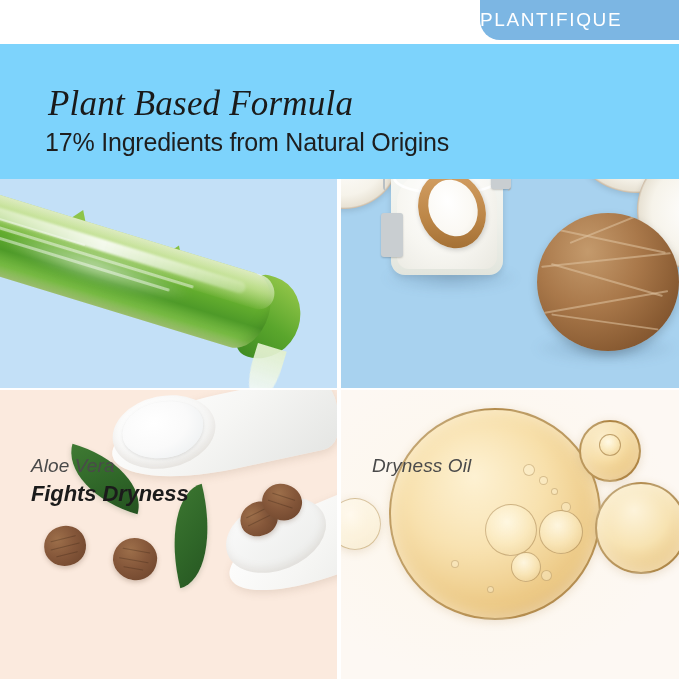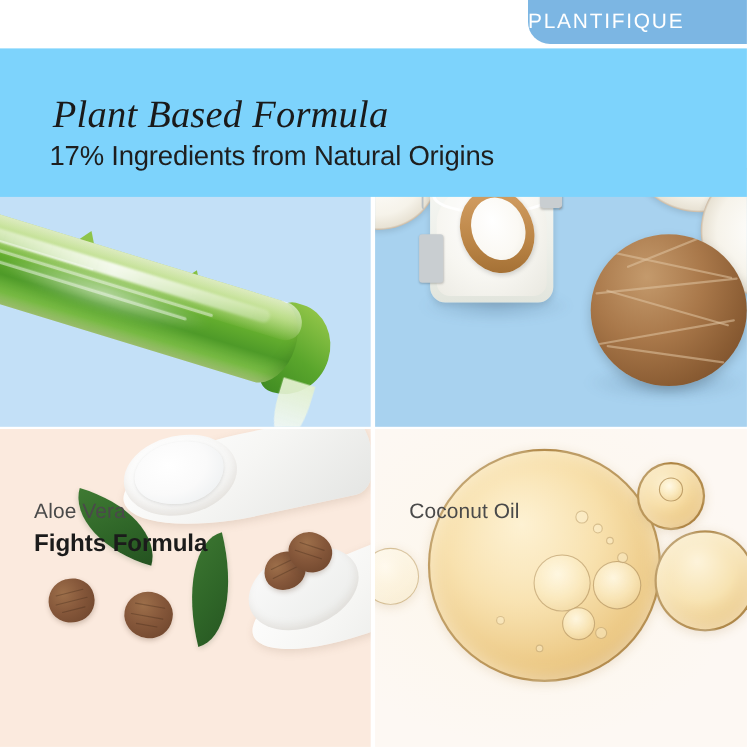--- a/index.html
+++ b/index.html
@@ -41,21 +41,21 @@
   .subtitle {
     position:absolute; left:45px; top:84px;
     font-size:25px;
     font-weight:300;
     color:#1e1e1e;
     letter-spacing:-0.2px;
     white-space:nowrap;
   }
 
   
-  .grid { position:absolute; left:0; top:135px; width:679px; height:544px; background:#fff; }
+  .grid { position:absolute; left:0; top:135px; width:679px; height:544px; background:#fff;font-style:italic; }
   .panel { position:absolute; overflow:hidden; }
   .p-tl { left:0;   top:0;   width:337px; height:253px; background:#c3e0f7; }
   .p-tr { left:341px; top:0; width:338px; height:253px; background:#a8d2ef; }
   .p-bl { left:0;   top:255px; width:337px; height:289px; background:#fbeade; }
   .p-br { left:341px; top:255px; width:338px; height:289px; background:#fdf8f3; }
 
   
   .wave { position:absolute; left:0; top:0; width:679px; height:70px; z-index:25; pointer-events:none; }
 
   
@@ -389,25 +389,25 @@
       </div>
     </div>
 
     <svg class="wave" viewBox="0 0 679 70" preserveAspectRatio="none">
       <path d="M0,0 L679,0 L679,6 C560,2 470,34 350,40 C230,46 120,38 0,28 Z" fill="#ffffff"></path>
       <path d="M0,0 L679,0 L679,2 C540,-2 450,28 330,36 C210,44 110,34 0,24 Z" fill="#ffffff"></path>
     </svg>
 
     <div class="label-block lb-tl">
       <div class="lbl-ing">Aloe Vera</div>
-      <div class="lbl-ben">Fights Formula</div>
+      <div class="lbl-ben">Fights Dryness</div>
     </div>
 
     <div class="label-block lb-tr">
-      <div class="lbl-ing">Coconut Oil</div>
+      <div class="lbl-ing">Dryness Oil</div>
     </div>
 
   </div>
 
   <div class="header">
     <div class="title">Plant Based Formula</div>
     <div class="subtitle">17% Ingredients from Natural Origins</div>
   </div>
   <div class="brand-badge">
     <span class="brand-text">PLANTIFIQUE</span>

